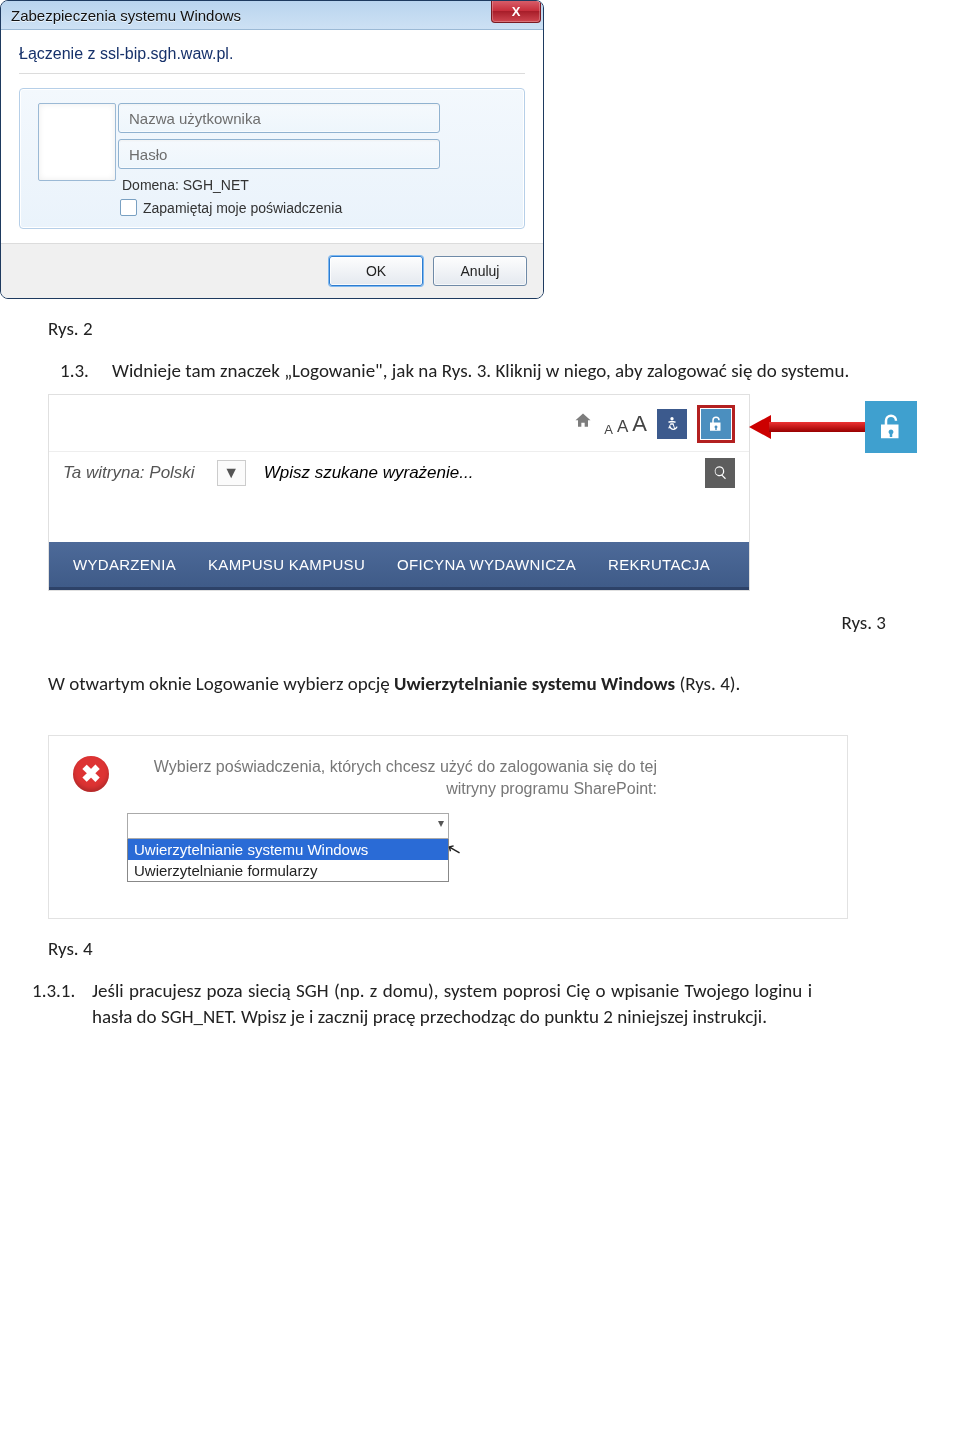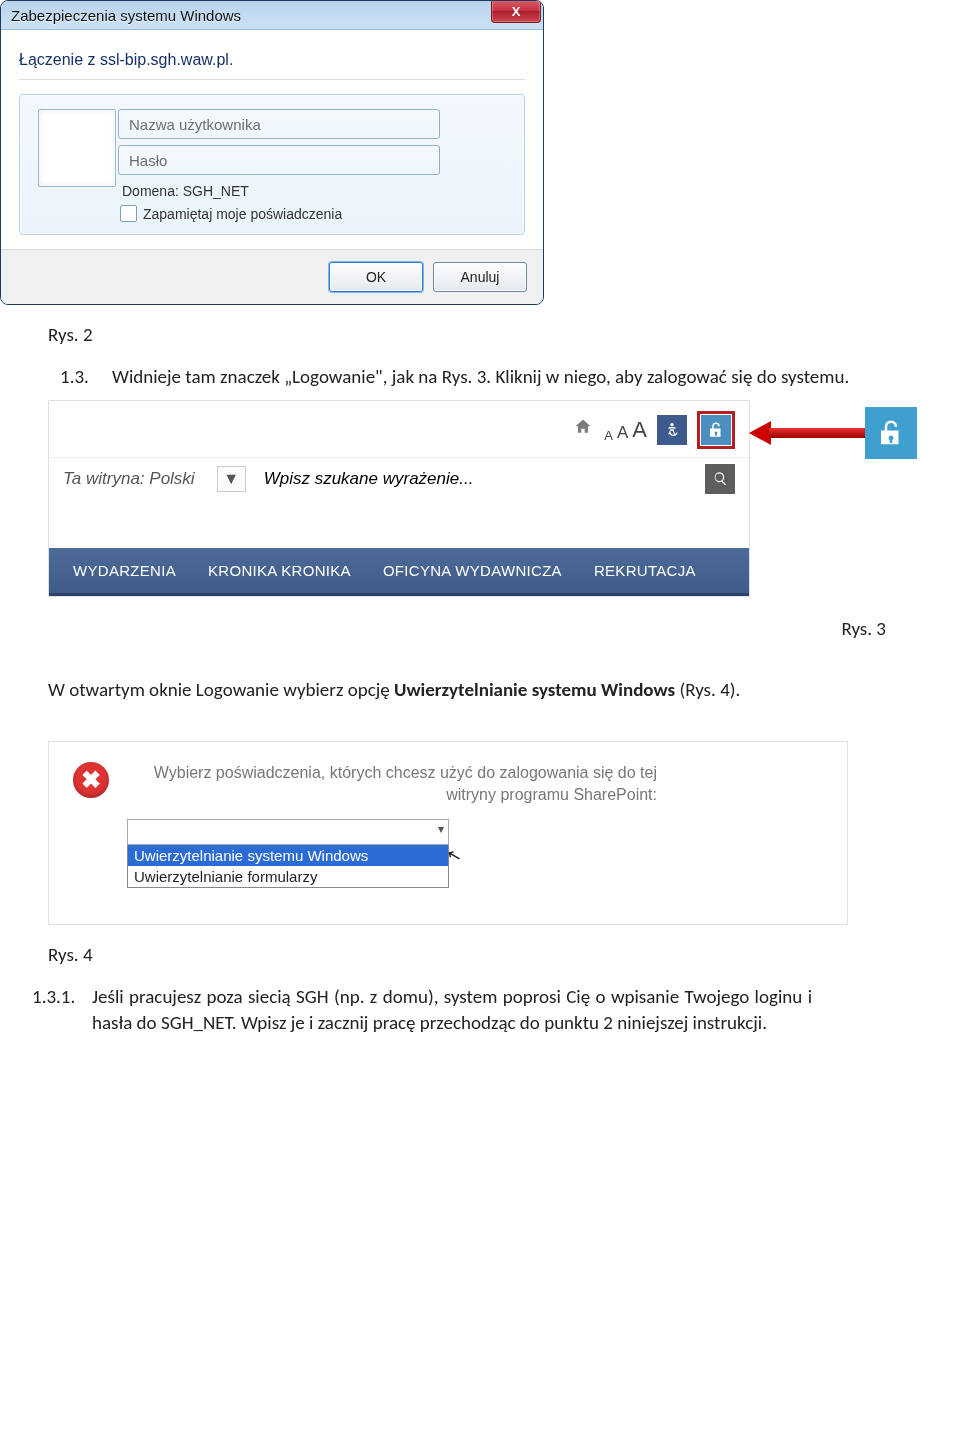--- a/index.html
+++ b/index.html
@@ -39,21 +39,21 @@
     border-radius: 0 0 4px 4px;
     display: flex; align-items: center; justify-content: center;
     color: #fff; font-weight: bold; font-size: 13px;
     box-shadow: inset 0 0 0 1px rgba(255,255,255,.25);
   }
   .win7-body {
     background: #fff;
     padding: 10px 18px 14px;
     border-top: 1px solid #fff;
   }
-  .win7-subtitle { font-size: 16px; color: #16316a; margin: 10px 0 10px 0;}
+  .win7-subtitle { font-size: 16px; color: #16316a; margin: 4px 0 10px 0;}
   .win7-divider { height:1px; background:#dcdcdc; margin:0 0 14px 0;}
   .cred-card {
     border: 1px solid #b6cfe8;
     border-radius: 4px;
     background: linear-gradient(#f3f8fd, #eaf3fb);
     padding: 14px 18px 12px 18px;
     display: flex;
     gap: 2px;
     align-items: flex-start;
     box-shadow: inset 0 0 0 1px #fff;
@@ -300,21 +300,21 @@
     <span class="searchtxt">Wpisz szukane wyrażenie...</span>
     <span class="searchbtn">
       <svg width="15" height="15" viewBox="0 0 24 24" fill="#fff">
               <path d="M10 2a8 8 0 015.3 13.9l5.4 5.4-1.4 1.4-5.4-5.4A8 8 0 1110 2zm0 2a6 6 0 100 12 6 6 0 000-12z"></path>
             </svg>
     </span>
   </div>
   <div class="s2-gap"></div>
   <div class="s2-nav">
     <span>WYDARZENIA</span>
-    <span>KRONIKA KRONIKA</span>
+    <span>KAMPUSU KAMPUSU</span>
     <span>OFICYNA WYDAWNICZA</span>
     <span>REKRUTACJA</span>
   </div>
 
   <div class="arrow-wrap">
     <div class="red-arrow"></div>
     <div class="red-arrow-tail"></div>
     <div class="big-login">
       <svg width="30" height="30" viewBox="0 0 24 24" fill="#fff">
               <path d="M7 10V7a5 5 0 0110 0h-2a3 3 0 00-6 0v3h9v11H4V10h3zm5 4a2 2 0 00-1 3.7V20h2v-2.3A2 2 0 0012 14z"></path>

